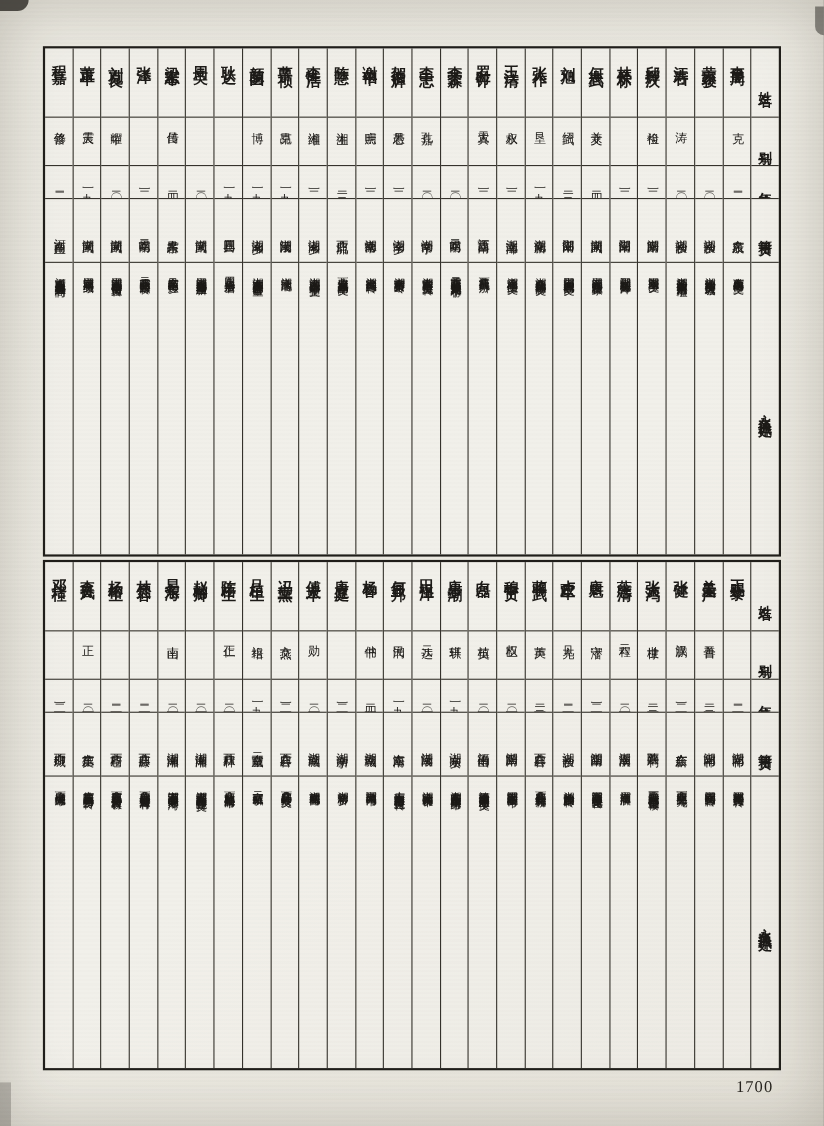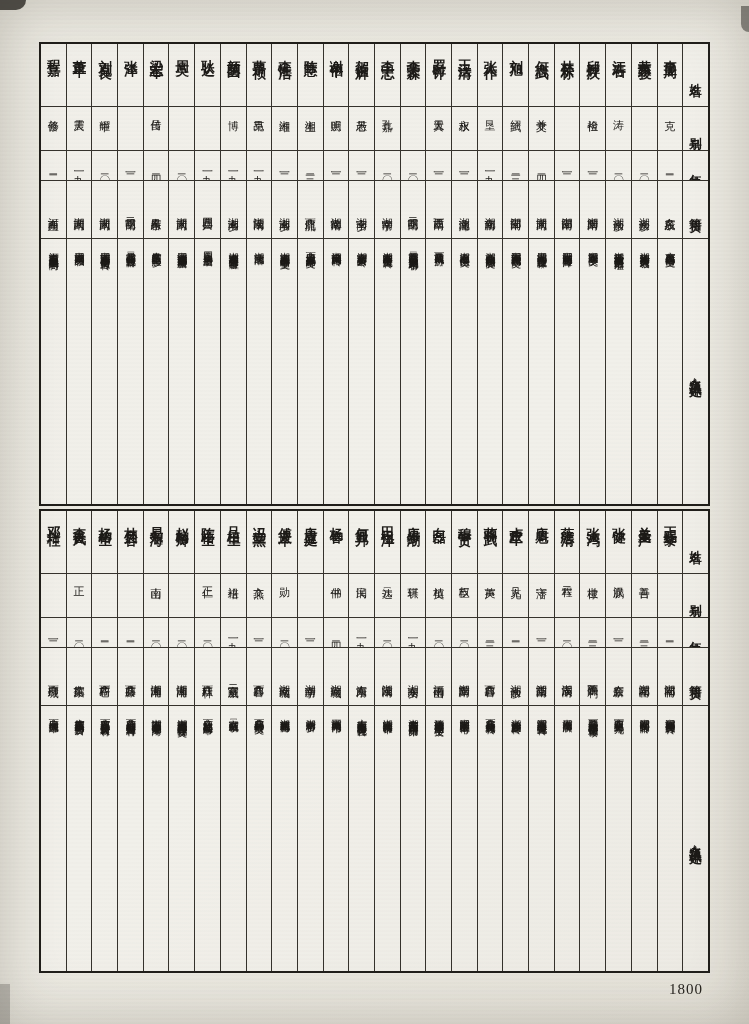--- a/index.html
+++ b/index.html
@@ -964,14 +964,14 @@
           <div class="cell origin">
             <span class="vtxt">籍贯</span>
           </div>
           <div class="cell address">
             <span class="vtxt">永久通讯处</span>
           </div>
         </div>
       </div>
   </div>
 
-  <div class="page-number">1800</div>
+  <div class="page-number">1700</div>
 </div>
 
 </body></html>

